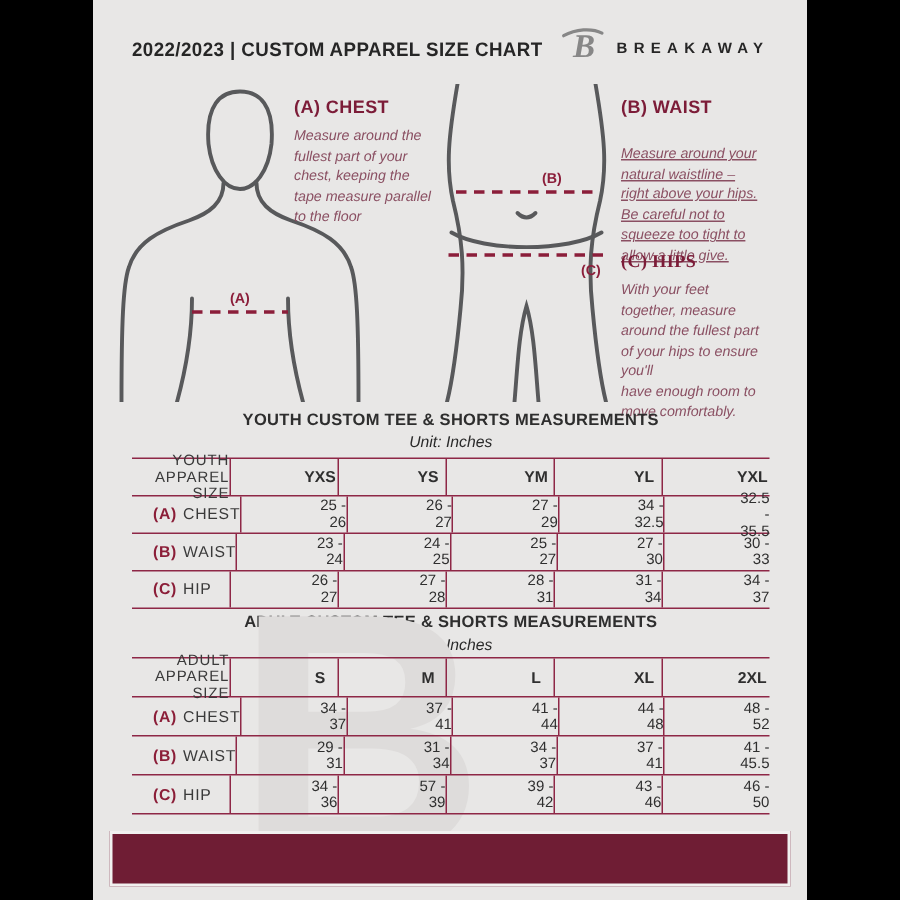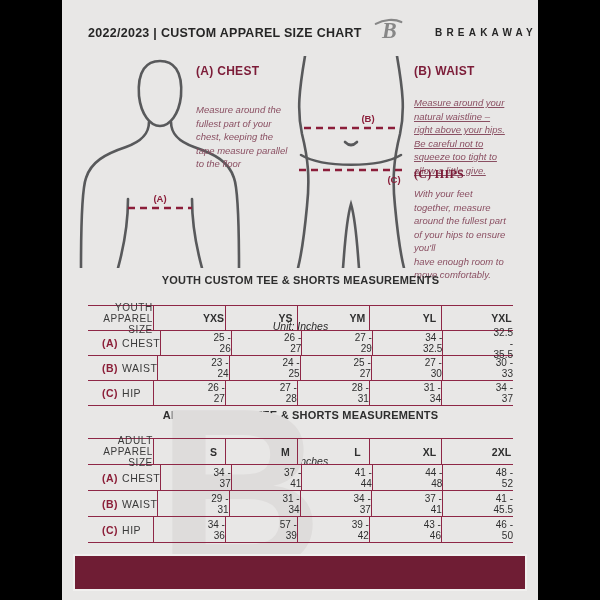--- a/index.html
+++ b/index.html
@@ -13,47 +13,47 @@
   }
   
   .header-title{
     position:absolute;left:26px;top:25px;
     font-size:13px;font-weight:bold;color:#262626;letter-spacing:.3px;
     transform:scaleX(.96);transform-origin:left center;white-space:nowrap;
   }
   .logo{position:absolute;left:312px;top:16px;}
   .brand{
     position:absolute;left:349px;top:27px;
-    font-size:10px;font-weight:bold;color:#262626;letter-spacing:4.2px;white-space:nowrap;margin-left:24px;
+    font-size:10px;font-weight:bold;color:#262626;letter-spacing:4.2px;white-space:nowrap;
   }
   
   .guide-heading{
     position:absolute;font-size:12px;font-weight:bold;color:#7c1c38;letter-spacing:.3px;
   }
   .guide-body{
     position:absolute;font-size:9.5px;font-style:italic;color:#8a4f62;
     line-height:13.5px;white-space:pre-line;
   }
   #chest-heading{left:134px;top:64px;}
-  #chest-body{left:134px;top:84px;width:115px;margin-top:19px;}
+  #chest-body{left:134px;top:84px;width:115px;}
   #waist-heading{left:352px;top:64px;}
   #waist-body{left:352px;top:96px;width:122px;text-decoration:underline;}
   #hips-heading{left:352px;top:167px;font-family:Liberation Serif, serif;}
   #hips-body{left:352px;top:187px;width:122px;}
   .figure{position:absolute;}
   #torso-figure{left:16px;top:56px;}
   #lower-figure{left:219px;top:56px;}
   
   .section-title{
     position:absolute;left:26px;width:425px;text-align:center;
     font-size:11px;font-weight:bold;color:#2e2e2e;letter-spacing:.2px;
   }
   .unit-label{
     position:absolute;left:26px;width:425px;text-align:center;
-    font-size:10.5px;font-style:italic;color:#2a2a2a;margin-top:31px;
+    font-size:10.5px;font-style:italic;color:#2a2a2a;
   }
   #youth-title{top:274px;}
   #youth-unit{top:289px;}
   #adult-title{top:409px;text-align:center;}
   #adult-unit{top:424px;}
   .size-table{
     position:absolute;left:26px;width:425px;z-index:2;
     border-bottom:1.5px solid #8e2746;
   }
   #youth-table{top:305px;}

